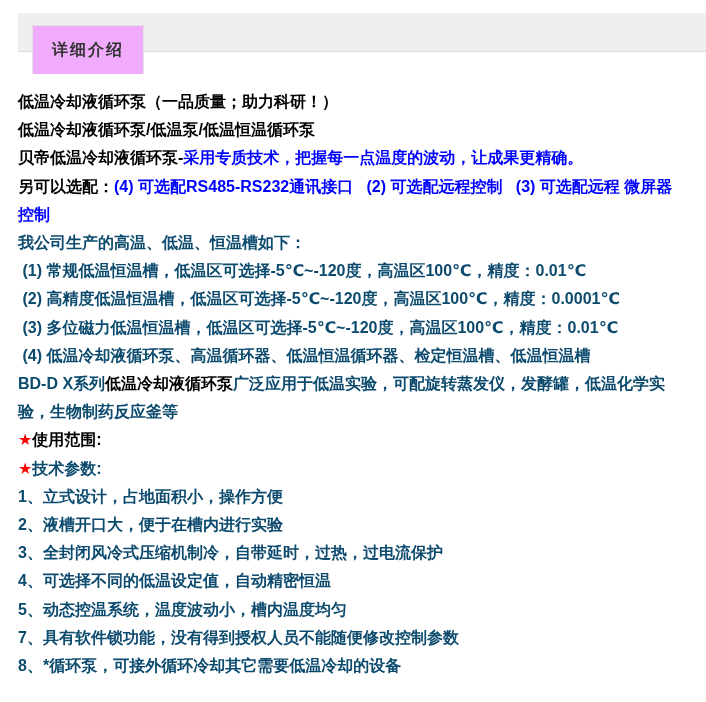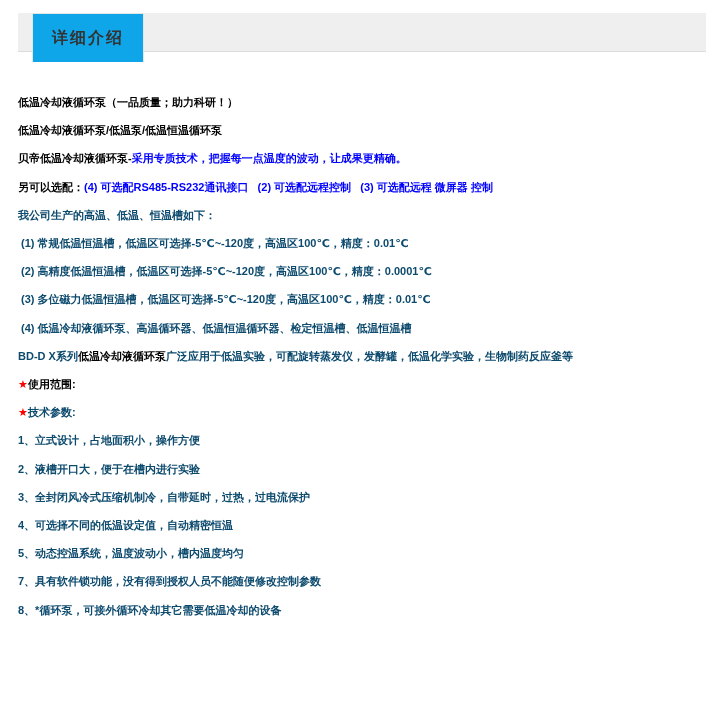--- a/index.html
+++ b/index.html
@@ -12,37 +12,37 @@
   
   .tabbar {
     position: relative;
     margin: 13px 0 0 18px;
     height: 39px;
     background: #efefef;
     border-bottom: 1px solid #dcdcdc;
   }
   .tab {
     position: absolute;
-    left: 14px; top: 0;
+    left: 14px; top: 12px;
     width: 112px; height: 49px;
-    background: #0ea5e9;
+    background: #f0abfc;
     border: 1px solid #e5e5e5;
     border-bottom: none;
     z-index: 2;
     display: flex; align-items: center; justify-content: center;
     font-size: 16px; font-weight: bold; color: #333333;
     letter-spacing: 2px;
     cursor: pointer;
   }
   
   .content {
     padding: 36px 16px 0 18px;
   }
   .content p {
-    font-size: 11px;
+    font-size: 16px;
     line-height: 28.2px;
     white-space: pre-wrap;
     color: #333333;
   }
   .r-b  { font-weight: bold; color: #000000; }
   .r-n  { font-weight: bold; color: #0c4a6e; }
   .r-bb { font-weight: bold; color: #0000ff; }
   .r-star { font-weight: bold; color: #ff0000; }
 </style>
 </head>

